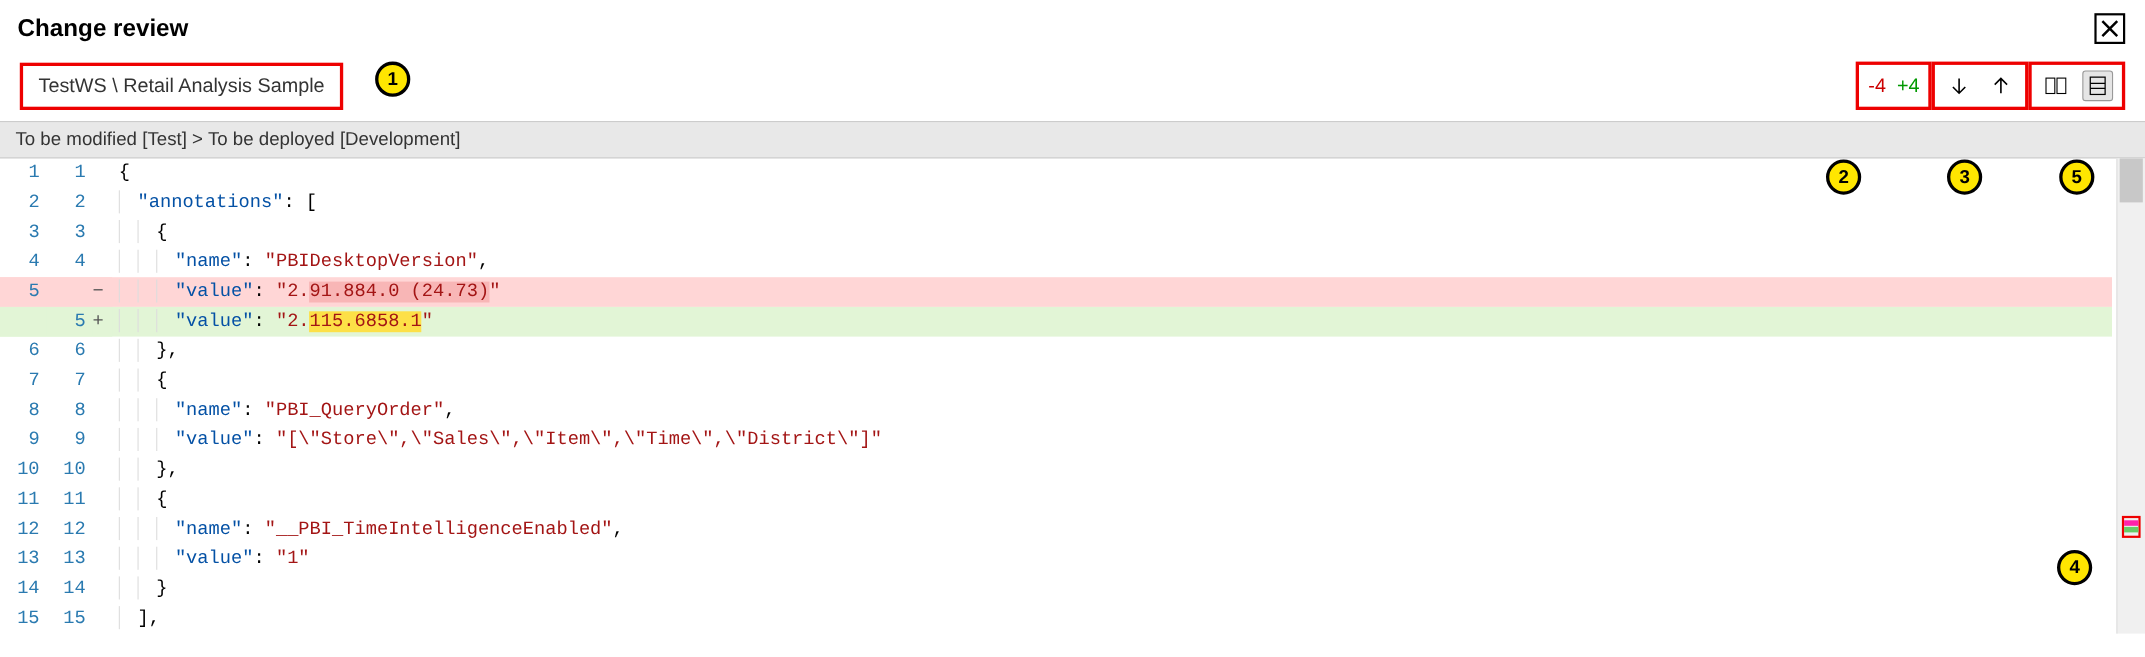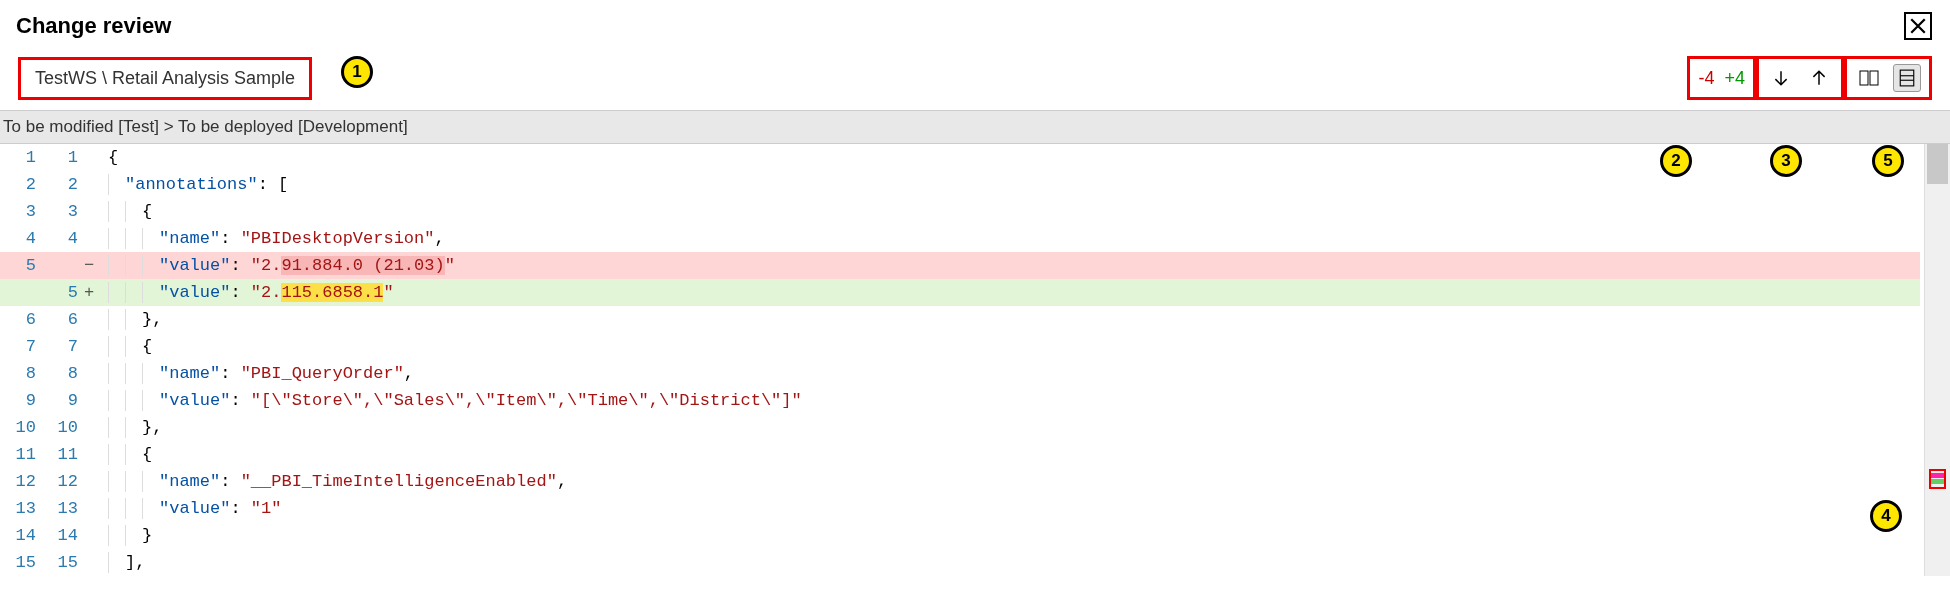--- a/index.html
+++ b/index.html
@@ -65,21 +65,21 @@
     width: 32px; height: 32px;
     border-radius: 50%;
     background: #ffe600;
     border: 3px solid #000;
     display: flex; align-items: center; justify-content: center;
     font-weight: 700; font-size: 17px;
     z-index: 50;
   }
   .subheader {
     background: #e8e8e8;
-    padding: 6px 3px;
+    padding: 6px 14px;
     font-size: 17px;
     color: #333;
     border-top: 1px solid #ccc;
     border-bottom: 1px solid #ccc;
   }
   .diff-wrap {
     display: flex;
     position: relative;
   }
   .diff-view {
@@ -200,21 +200,21 @@
 </div>
 
 <div class="subheader">To be modified [Test] &gt; To be deployed [Development]</div>
 
 <div class="diff-wrap">
   <div class="diff-view" id="diff-view">
       <div class="diff-row "><div class="gutter">1</div><div class="gutter">1</div><div class="gutter sign"></div><div class="code"><span class="de">{</span></div></div>
       <div class="diff-row "><div class="gutter">2</div><div class="gutter">2</div><div class="gutter sign"></div><div class="code"><span class="ind"></span><span class="key">"annotations"</span><span class="pun">: [</span></div></div>
       <div class="diff-row "><div class="gutter">3</div><div class="gutter">3</div><div class="gutter sign"></div><div class="code"><span class="ind"></span><span class="ind"></span><span class="de">{</span></div></div>
       <div class="diff-row "><div class="gutter">4</div><div class="gutter">4</div><div class="gutter sign"></div><div class="code"><span class="ind"></span><span class="ind"></span><span class="ind"></span><span class="key">"name"</span><span class="pun">: </span><span class="str">"PBIDesktopVersion"</span><span class="pun">,</span></div></div>
-      <div class="diff-row del"><div class="gutter">5</div><div class="gutter"></div><div class="gutter sign">−</div><div class="code"><span class="ind"></span><span class="ind"></span><span class="ind"></span><span class="key">"value"</span><span class="pun">: </span><span class="str">"2.</span><span class="str hl-del">91.884.0 (21.03)</span><span class="str">"</span></div></div>
+      <div class="diff-row del"><div class="gutter">5</div><div class="gutter"></div><div class="gutter sign">−</div><div class="code"><span class="ind"></span><span class="ind"></span><span class="ind"></span><span class="key">"value"</span><span class="pun">: </span><span class="str">"2.</span><span class="str hl-del">91.884.0 (24.73)</span><span class="str">"</span></div></div>
       <div class="diff-row add"><div class="gutter"></div><div class="gutter">5</div><div class="gutter sign">+</div><div class="code"><span class="ind"></span><span class="ind"></span><span class="ind"></span><span class="key">"value"</span><span class="pun">: </span><span class="str">"2.</span><span class="str hl-add">115.6858.1</span><span class="str">"</span></div></div>
       <div class="diff-row "><div class="gutter">6</div><div class="gutter">6</div><div class="gutter sign"></div><div class="code"><span class="ind"></span><span class="ind"></span><span class="de">},</span></div></div>
       <div class="diff-row "><div class="gutter">7</div><div class="gutter">7</div><div class="gutter sign"></div><div class="code"><span class="ind"></span><span class="ind"></span><span class="de">{</span></div></div>
       <div class="diff-row "><div class="gutter">8</div><div class="gutter">8</div><div class="gutter sign"></div><div class="code"><span class="ind"></span><span class="ind"></span><span class="ind"></span><span class="key">"name"</span><span class="pun">: </span><span class="str">"PBI_QueryOrder"</span><span class="pun">,</span></div></div>
       <div class="diff-row "><div class="gutter">9</div><div class="gutter">9</div><div class="gutter sign"></div><div class="code"><span class="ind"></span><span class="ind"></span><span class="ind"></span><span class="key">"value"</span><span class="pun">: </span><span class="str">"[\"Store\",\"Sales\",\"Item\",\"Time\",\"District\"]"</span></div></div>
       <div class="diff-row "><div class="gutter">10</div><div class="gutter">10</div><div class="gutter sign"></div><div class="code"><span class="ind"></span><span class="ind"></span><span class="de">},</span></div></div>
       <div class="diff-row "><div class="gutter">11</div><div class="gutter">11</div><div class="gutter sign"></div><div class="code"><span class="ind"></span><span class="ind"></span><span class="de">{</span></div></div>
       <div class="diff-row "><div class="gutter">12</div><div class="gutter">12</div><div class="gutter sign"></div><div class="code"><span class="ind"></span><span class="ind"></span><span class="ind"></span><span class="key">"name"</span><span class="pun">: </span><span class="str">"__PBI_TimeIntelligenceEnabled"</span><span class="pun">,</span></div></div>
       <div class="diff-row "><div class="gutter">13</div><div class="gutter">13</div><div class="gutter sign"></div><div class="code"><span class="ind"></span><span class="ind"></span><span class="ind"></span><span class="key">"value"</span><span class="pun">: </span><span class="str">"1"</span></div></div>
       <div class="diff-row "><div class="gutter">14</div><div class="gutter">14</div><div class="gutter sign"></div><div class="code"><span class="ind"></span><span class="ind"></span><span class="de">}</span></div></div>

